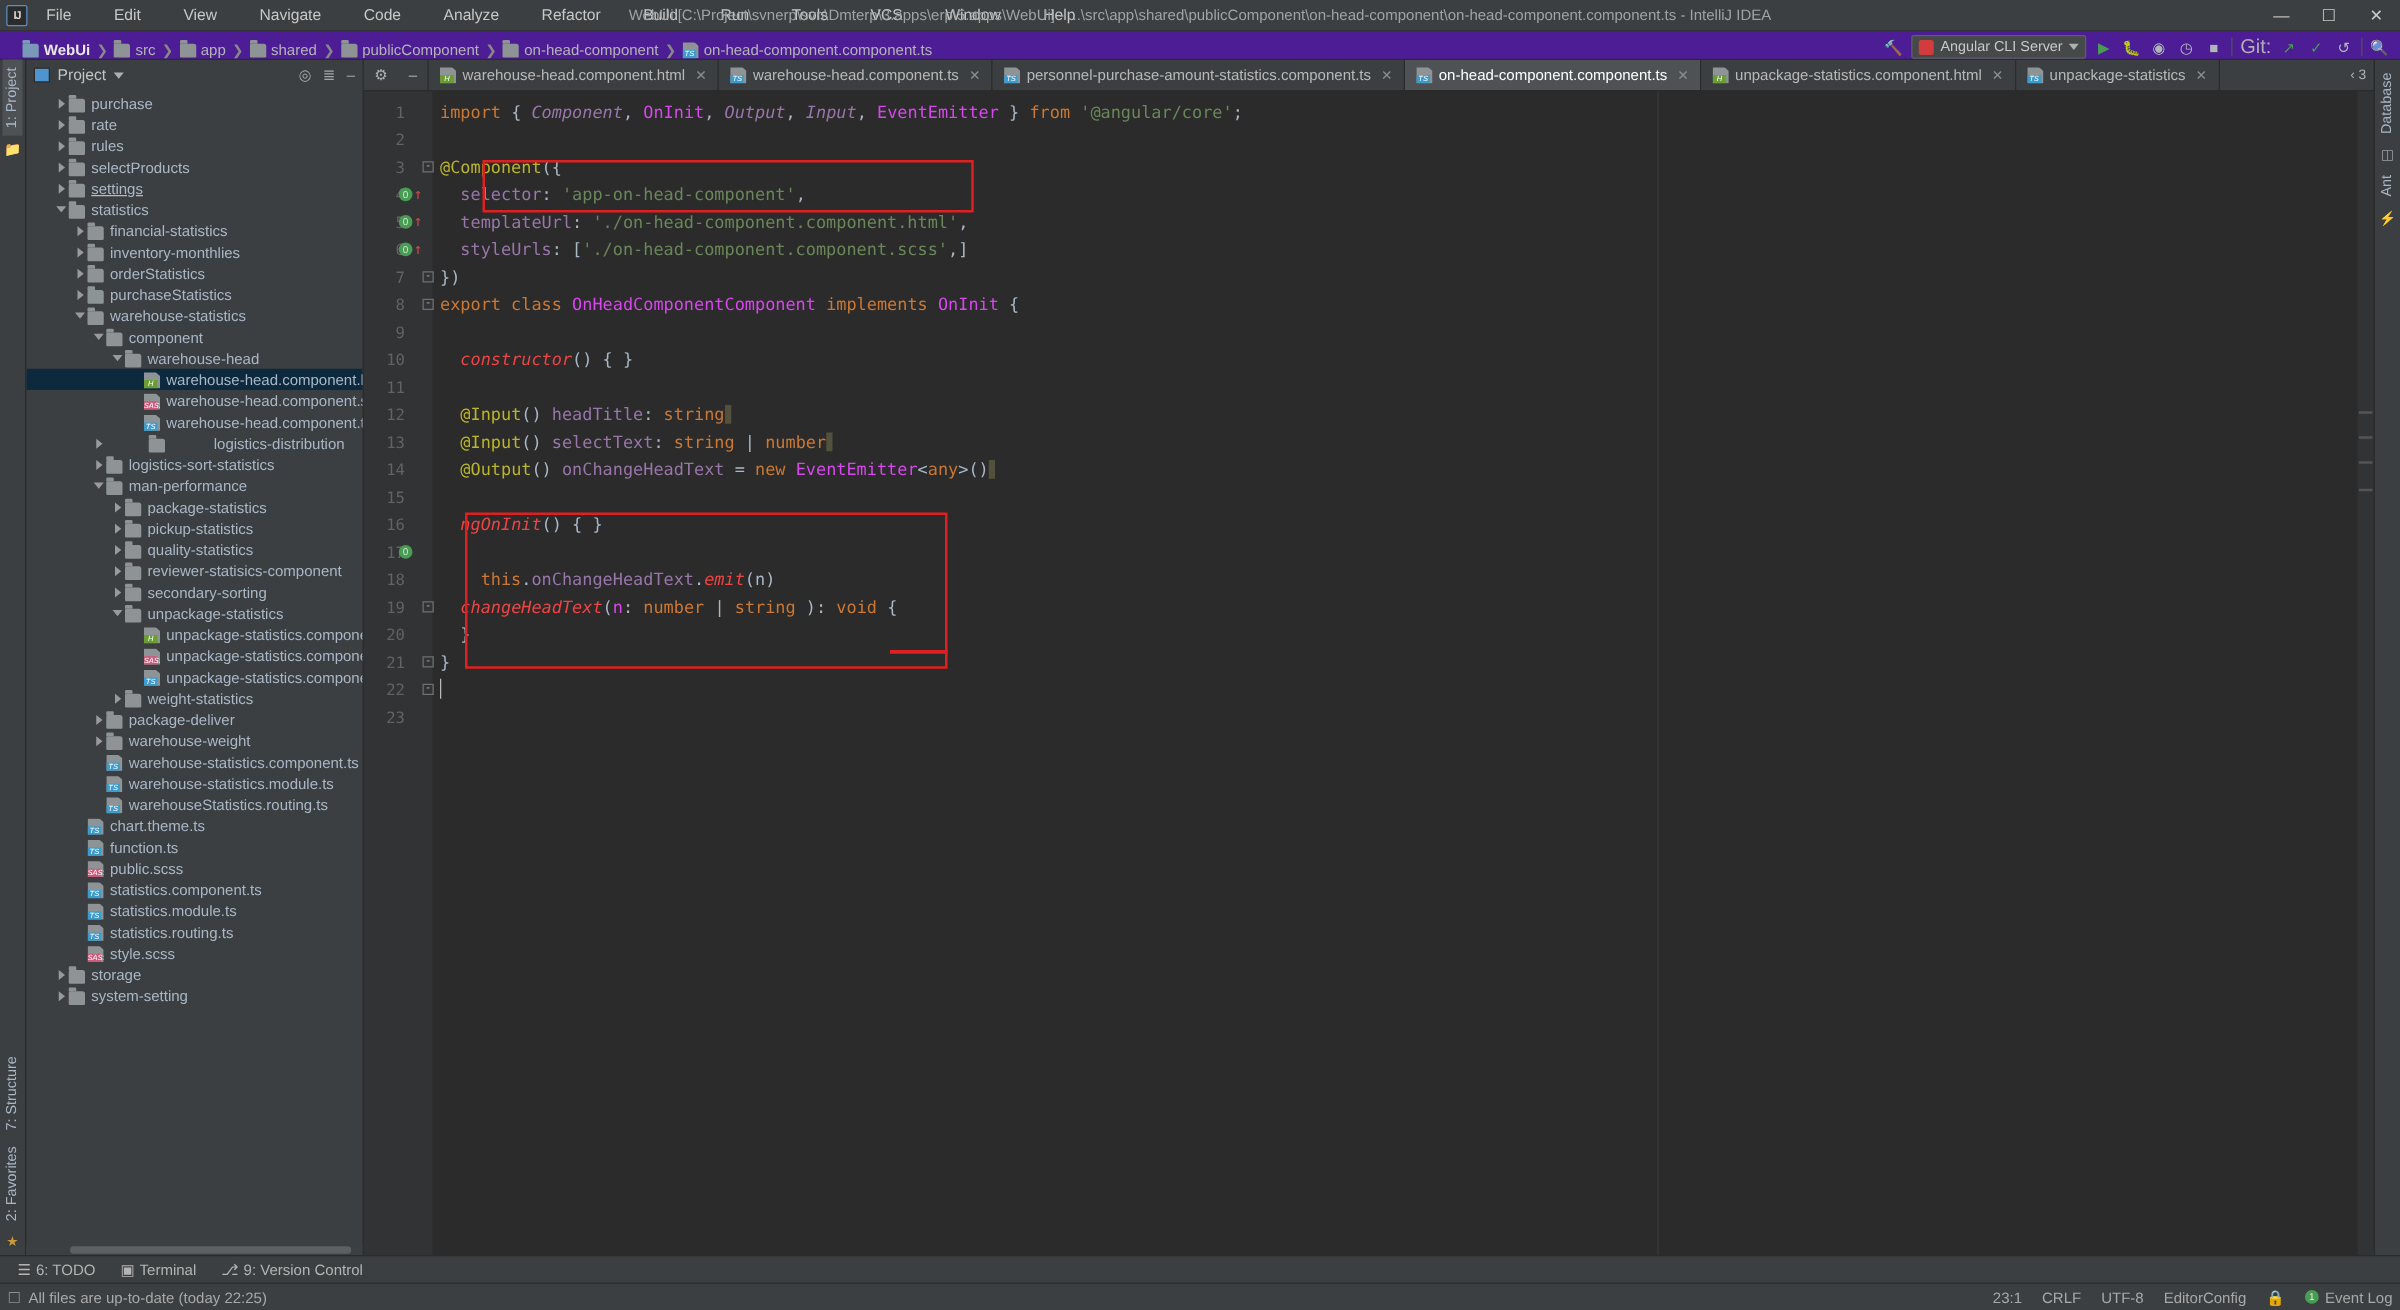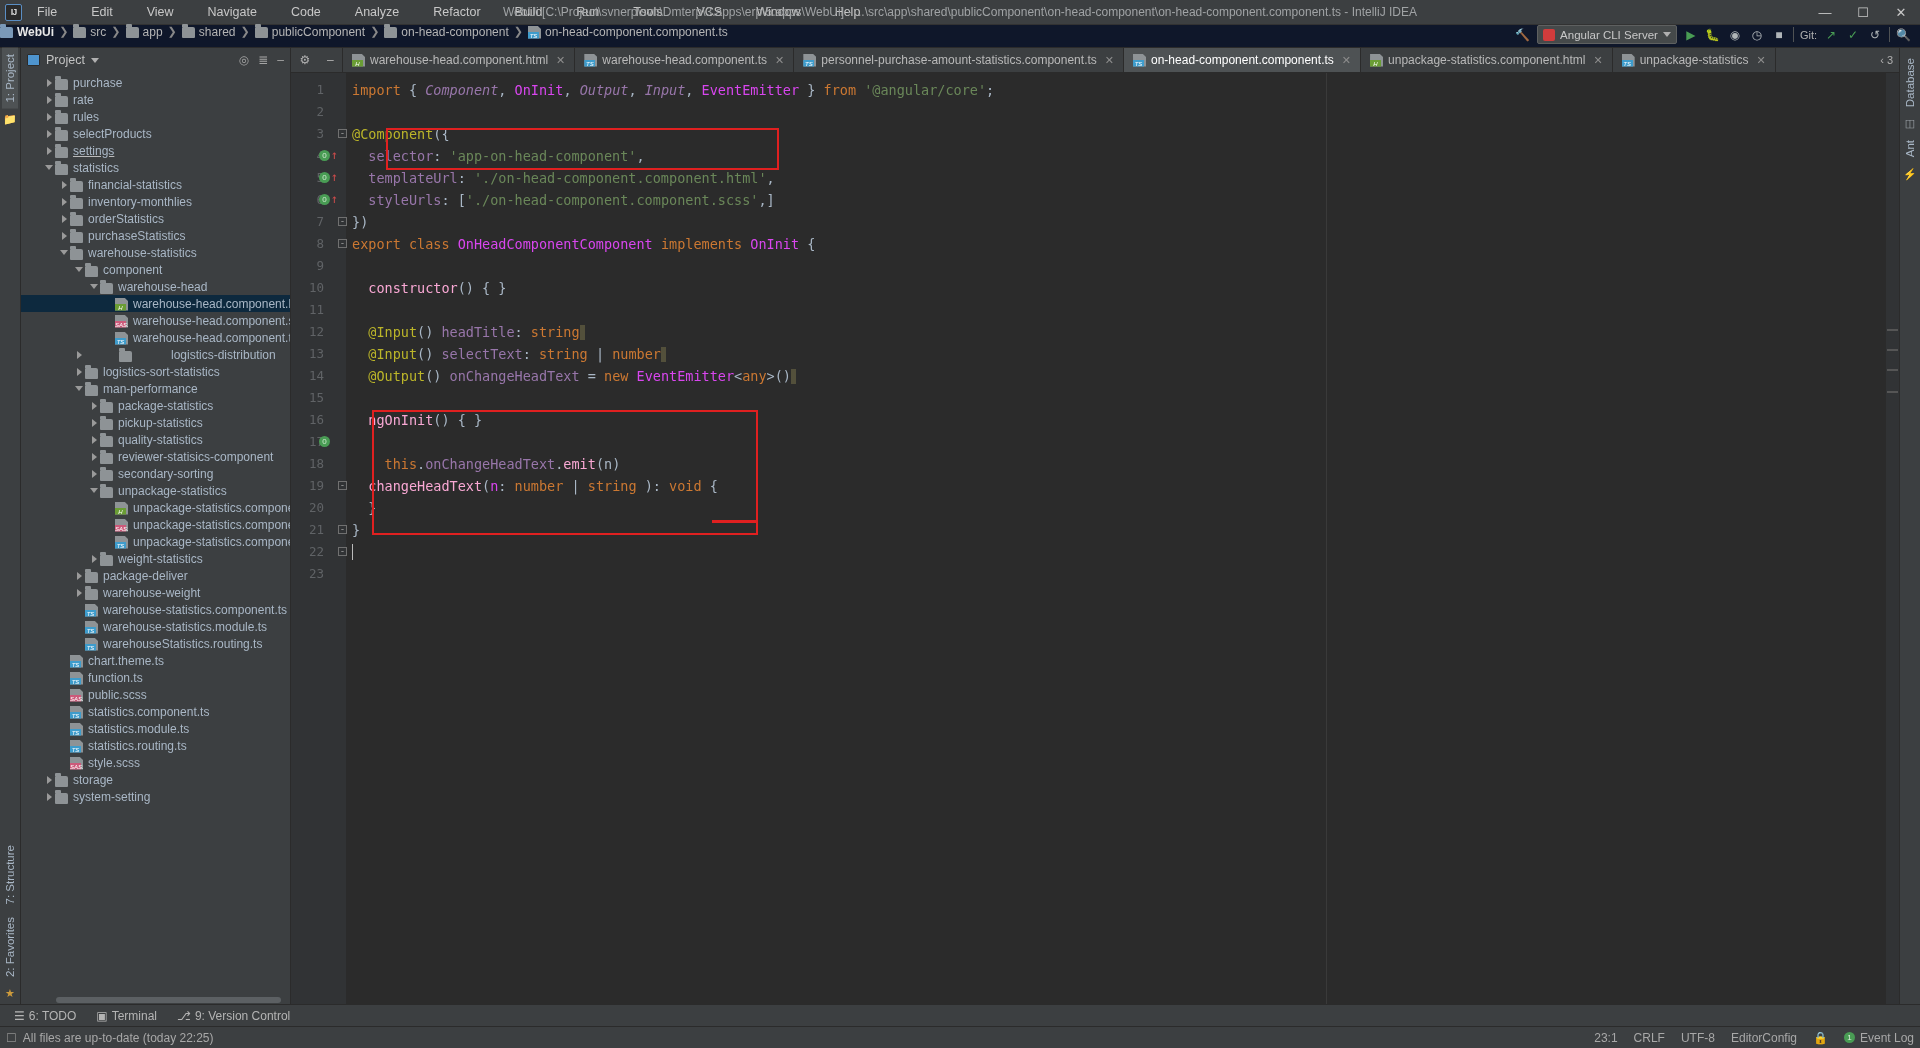--- a/index.html
+++ b/index.html
@@ -30,22 +30,22 @@
   }
   .win-title {
     position: absolute; left: 0; right: 0; text-align: center;
     font-size: 12px; color: #a0a3a5; pointer-events: none; white-space: nowrap;
   }
   .win-buttons { margin-left: auto; display: flex; align-items: center; z-index: 3; }
   .win-btn { width: 38px; height: 24px; display:flex; align-items:center; justify-content:center; color:#c8c8c8; font-size: 13px; }
 
   
   .navbar {
-    height: 23px; background: #0f172a; display: flex; align-items: flex-start;
-    border-bottom: 1px solid #2b2b2b; flex: none; position: relative;
+    height: 23px; background: #4c1d95; display: flex; align-items: flex-end;
+    padding-left: 18px; border-bottom: 1px solid #2b2b2b; flex: none; position: relative;
   }
   .crumb { display: flex; align-items: center; gap: 4px; font-size: 12px; color: #b4b4b4; }
   .crumb.first { color: #e8e8e8; font-weight: bold; }
   .crumb-sep { color: #888; margin: 0 5px; font-size: 11px; }
   .folder-ic {
     width: 13px; height: 11px; background: #8e9396; border-radius: 1px 2px 1px 1px; position: relative; display:inline-block;
   }
   .folder-ic::before {
     content:""; position:absolute; top:-3px; left:0; width:6px; height:3px; background:#8e9396; border-radius:1px 1px 0 0;
   }
@@ -126,21 +126,21 @@
   }
   .uparrow { position:absolute; right: 8px; top: 3px; color: #cc4b4b; font-size: 12px; line-height: 14px; }
   .fold { position: absolute; left: 47px; width: 9px; height: 9px; border:1px solid #707070; color:#a5a5a5;
           font-size: 9px; line-height:7px; text-align:center; background:#313335; }
 
   .code-scroll { flex: 1; position: relative; overflow: hidden; }
   .code-lines { font-family: "DejaVu Sans Mono", monospace; font-size: 13.5px; padding-top: 6px; }
   .cl { height: 22px; line-height: 22px; white-space: pre; padding-left: 6px; color: #a9b7c6; }
   .kw { color: #cc7832; }
   .str { color: #6a8759; }
-  .fn { color: #f9a8d4; }
+  .fn { color: #ef4444; font-style: italic; }
   .italic-p { color: #9876aa; font-style: italic; }
   .purple { color: #9876aa; }
   .anno { color: #bbb529; }
   .plain { color: #d946ef; }
   .hint { background: #53503b; display:inline-block; width:5px; height:15px; vertical-align:-3px; }
   .caret { display:inline-block; width:1px; height:16px; background:#bbbbbb; vertical-align:-3px; }
 
   .redbox { position: absolute; border: 2px solid #e02020; pointer-events: none; }
 
   
@@ -168,21 +168,21 @@
   .status-left { display:flex; align-items:center; gap:6px; }
   .status-right { margin-left:auto; display:flex; align-items:center; gap:16px; }
   .evlog { display:flex; align-items:center; gap:5px; }
   .ev-dot { width:11px;height:11px;border-radius:50%;background:#499c54;color:#dff0df;font-size:8px;line-height:11px;text-align:center;}
   .tb-ic { width:16px; height:16px; display:flex; align-items:center; justify-content:center; color:#b0b5b8; font-size:12px; }
   .combo {
     display:flex; align-items:center; gap:5px; height:19px; padding: 0 5px; border:1px solid #5e6060;
     background:#45494a; border-radius:2px; font-size:11.5px; color:#c8c8c8; white-space:nowrap;
   }
   .run-ic { width:12px;height:12px;background:#d23c3c;border-radius:2px; position:relative;}
-  .gitlbl { color:#b0b0b0; font-size:11px; }
+  .gitlbl { color:#b0b0b0; font-size:16px; }
   .sep-v { width:1px; height:15px; background:#4f5254; }
 </style>
 </head>
 <body>
 
 <div class="app">
 
   <div class="titlebar">
     <div class="ij-logo">IJ</div>
     <div class="menubar">

